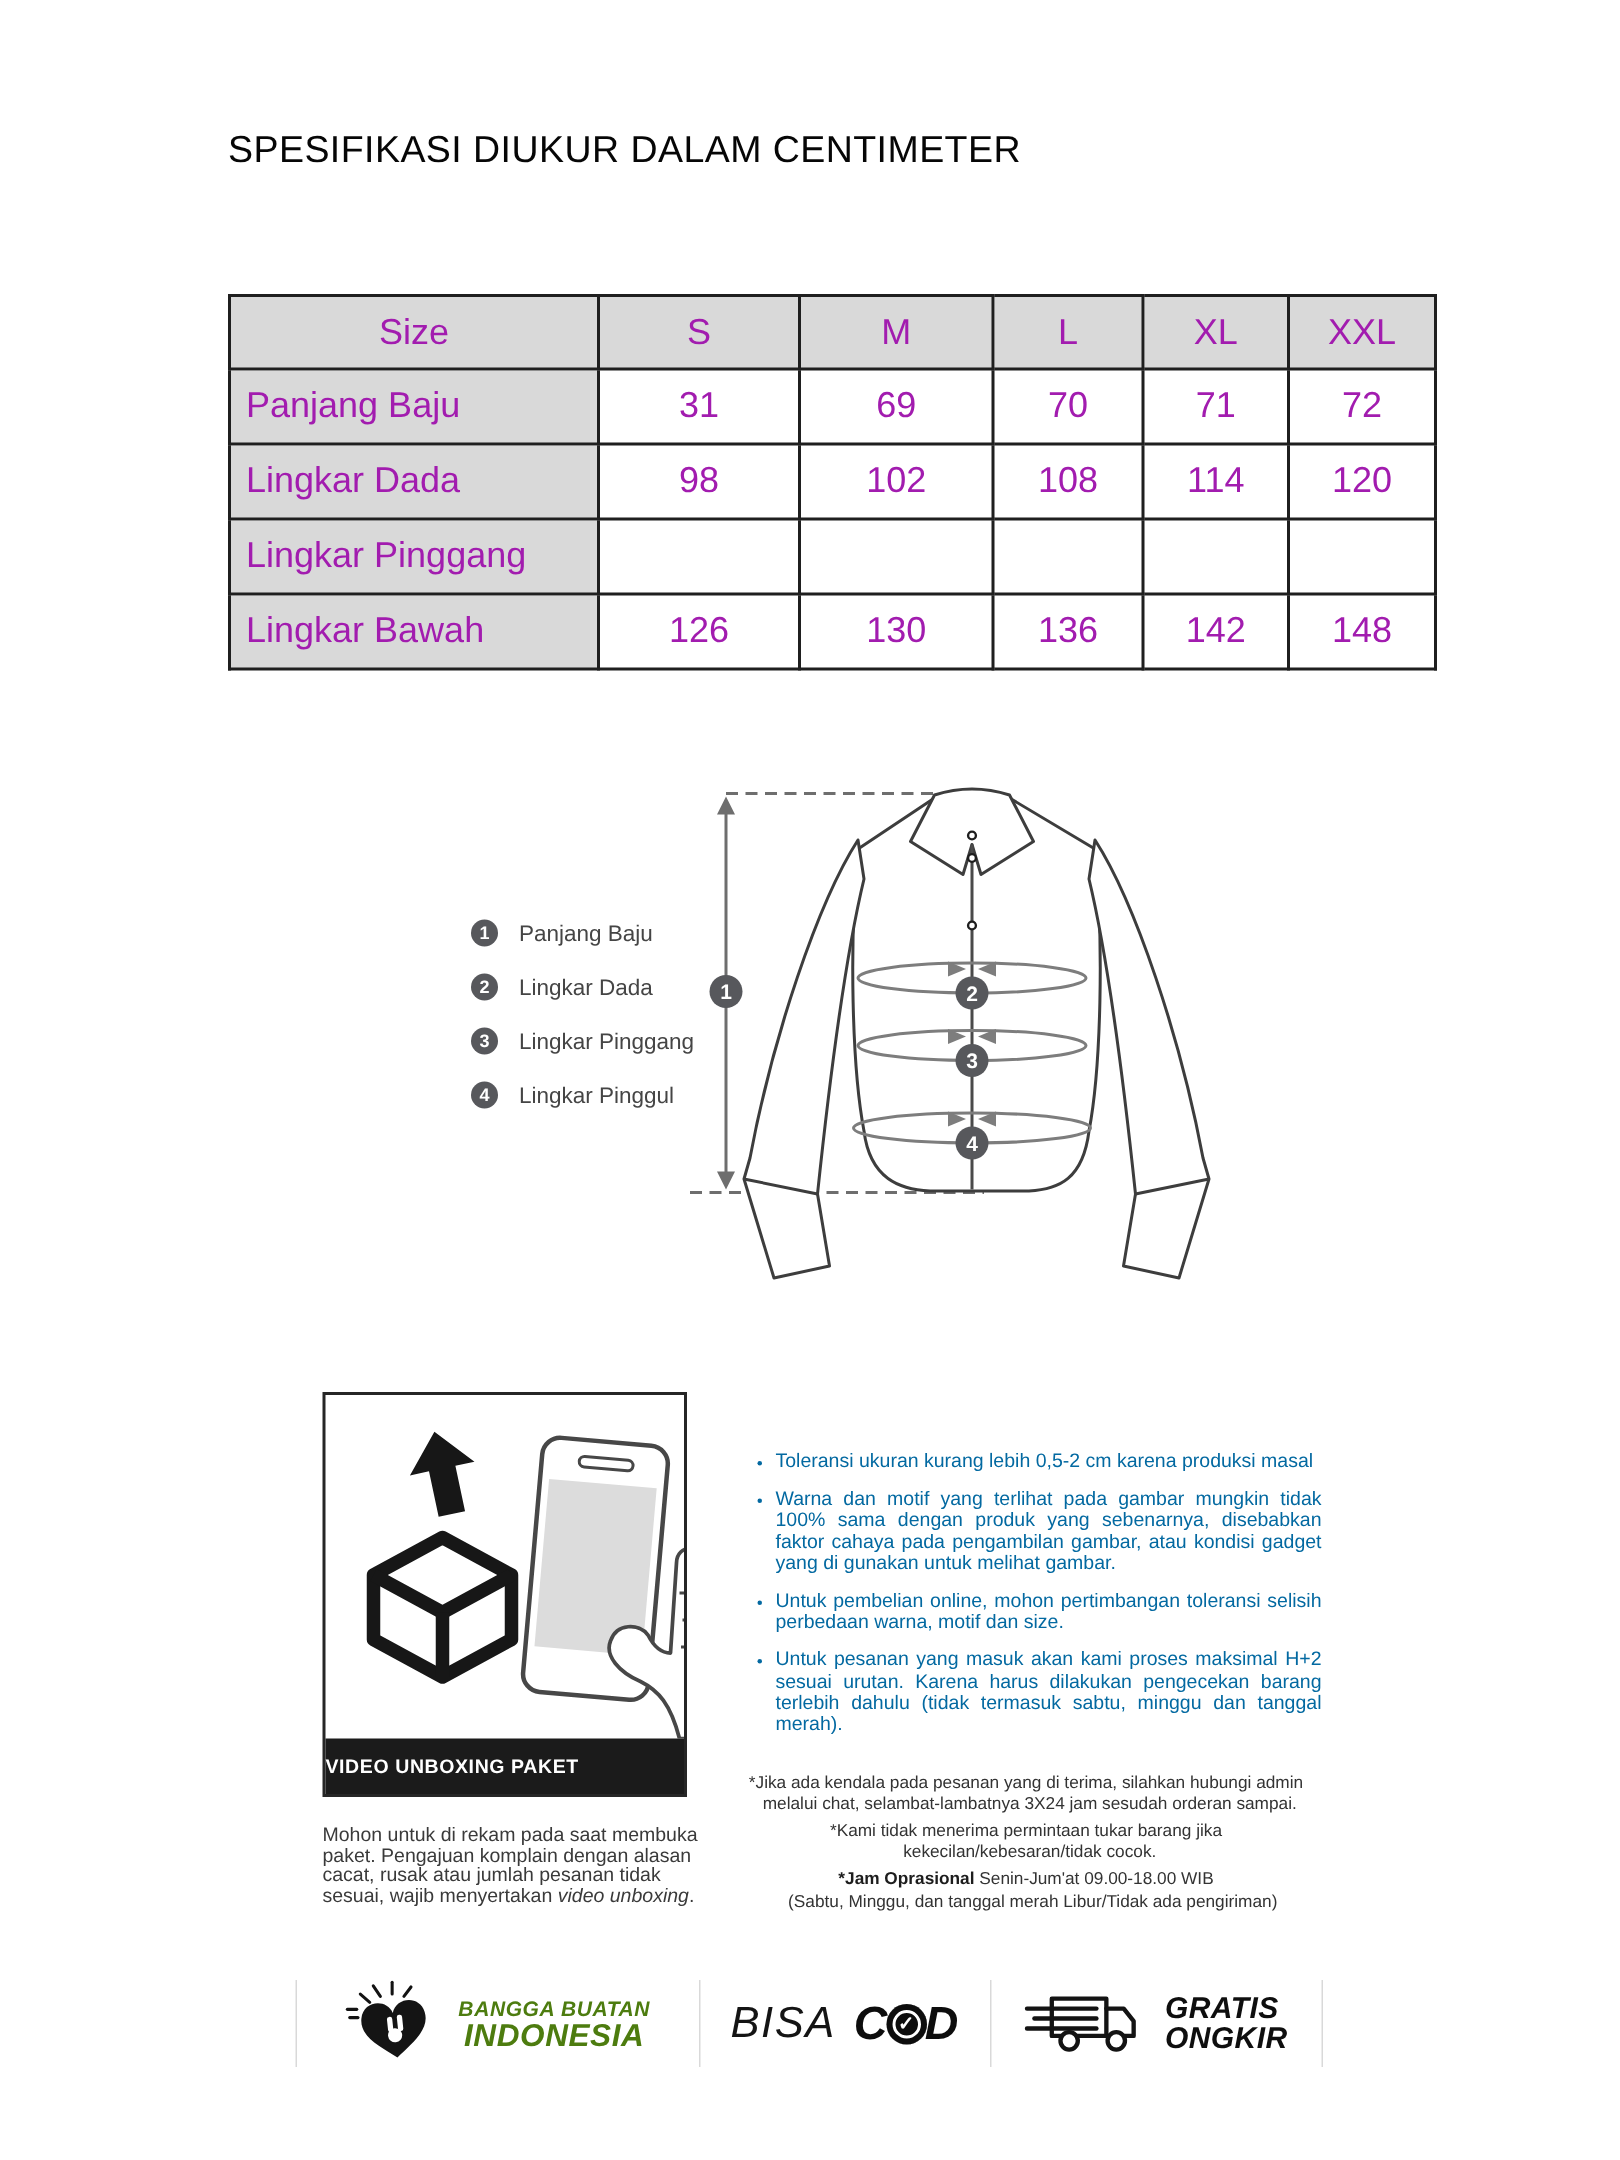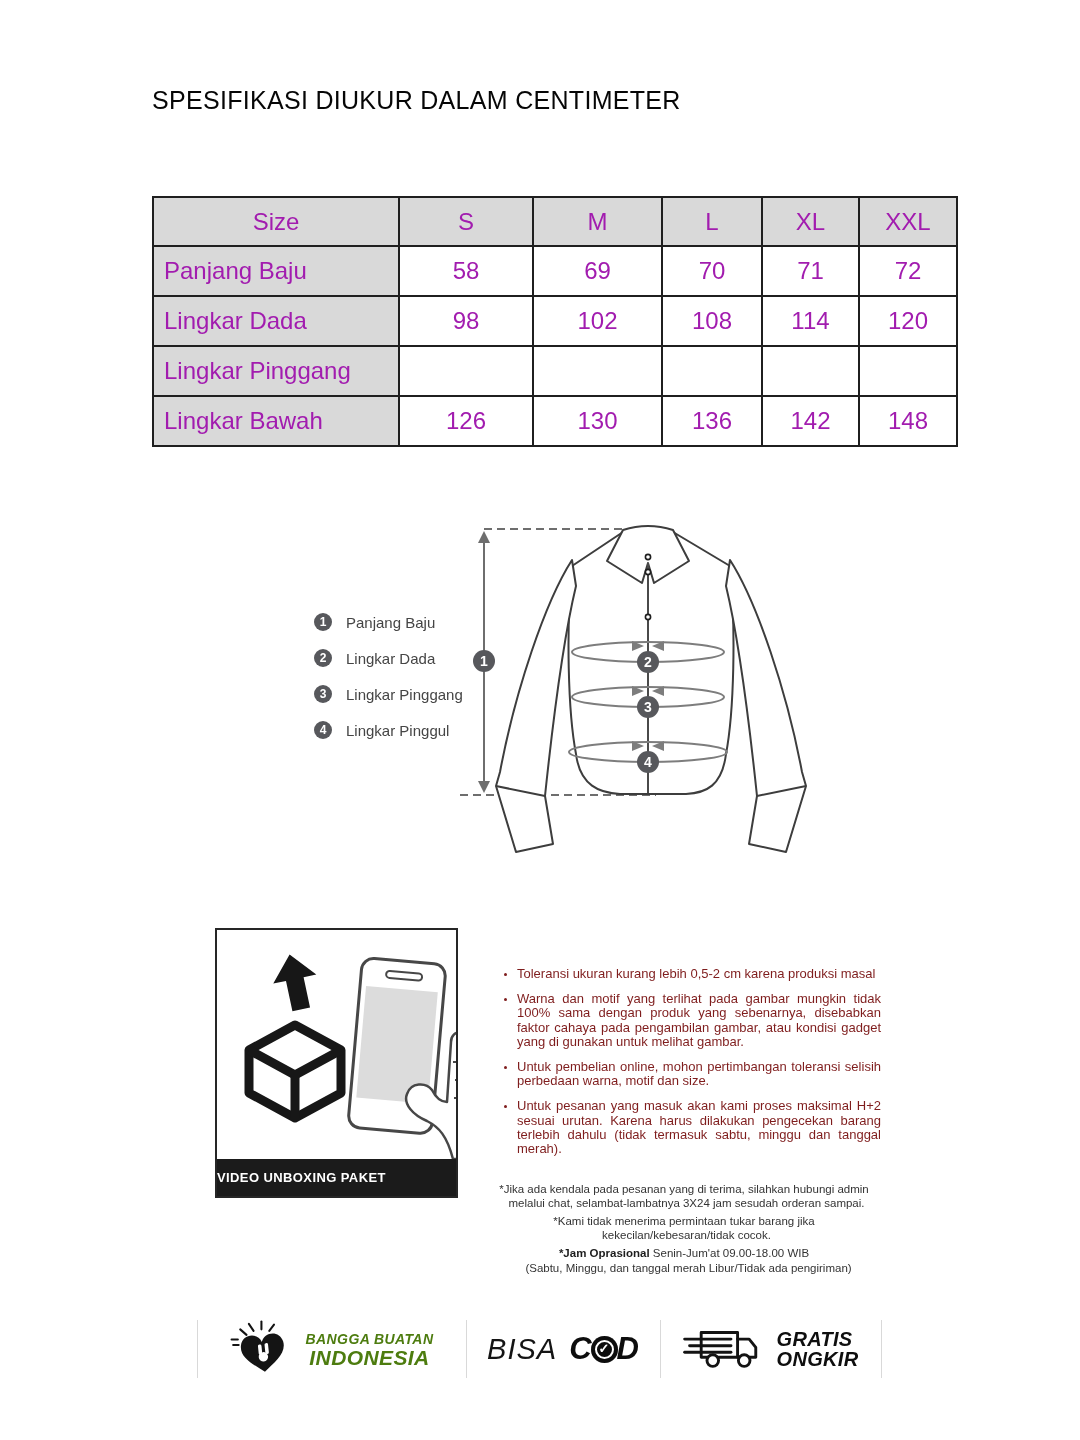--- a/index.html
+++ b/index.html
@@ -57,21 +57,21 @@
   }
   
   .notes { position:absolute; left:487px; top:938px; width:394px; color:#3b3b3b; }
   .notes-heading {
     margin-left:13px; font-size:17px; font-weight:bold; color:#161616;
     letter-spacing:.2px;
   }
   .notes ul { margin-top:29px; list-style:disc outside; padding-left:30px; }
   .notes li {
     font-size:13px; line-height:14.2px; text-align:justify;
-    margin-bottom:11px; color:#7f1d1d;
+    margin-bottom:11px; color:#0369a1;
   }
   .notes li::marker { font-size:10px; }
   .footnotes { margin-top:27px; font-size:11.5px; line-height:13.5px; color:#333;text-align:center; }
   .fn { margin-bottom:5px; text-indent:-5px; padding-left:5px; }
   .fn-bold { font-weight:bold; color:#1d1d1d; }
   .fn-indent { padding-left:9px; text-indent:0; margin-top:-4px; }
   
   .footer-divider { position:absolute; top:1320px; width:1px; height:58px; background:#d9d9d9; }
   .footer-cell { position:absolute; top:1320px; height:58px; display:flex; align-items:center; justify-content:center; }
   .made-in { left:197px; width:269px; }
@@ -118,21 +118,21 @@
         <th>S</th>
         <th>M</th>
         <th>L</th>
         <th>XL</th>
         <th>XXL</th>
       </tr>
     </thead>
     <tbody>
       <tr>
         <td class="row-label">Panjang Baju</td>
-        <td>58</td>
+        <td>31</td>
         <td>69</td>
         <td>70</td>
         <td>71</td>
         <td>72</td>
       </tr>
       <tr>
         <td class="row-label">Lingkar Dada</td>
         <td>98</td>
         <td>102</td>
         <td>108</td>
@@ -254,20 +254,23 @@
 
       <g>
         <path d="M236,229 C230,206 222,197 210,191 C196,185 186,174 190,164 C194,152 209,152 215,160 C219,168 224,172 230,172 L234,112 C234,99 252,99 254,111 L257,160 C262,196 258,212 252,229 Z" fill="#ffffff" stroke="#474747" stroke-width="2.5" stroke-linejoin="round"></path>
         <path d="M236,132 h16 M238,150 h15 M237,168 h13" stroke="#474747" stroke-width="2" fill="none"></path>
         <circle cx="205" cy="172" r="12" fill="#ffffff" opacity="0.6"></circle>
       </g>
     </svg>
     <div class="unboxing-label">VIDEO UNBOXING PAKET</div>
   </div>
 
+  <div class="unboxing-caption">
+    <span>Mohon untuk di rekam pada saat membuka paket. Pengajuan komplain dengan alasan cacat, rusak atau jumlah pesanan tidak sesuai, wajib menyertakan </span><i>video unboxing</i><span>.</span>
+  </div>
 
   <div class="notes">
     <ul>
       <li>Toleransi ukuran kurang lebih 0,5-2 cm karena produksi masal</li>
       <li>Warna dan motif yang terlihat pada gambar mungkin tidak 100% sama dengan produk yang sebenarnya, disebabkan faktor cahaya pada pengambilan gambar, atau kondisi gadget yang di gunakan untuk melihat gambar.</li>
       <li>Untuk pembelian online, mohon pertimbangan toleransi selisih perbedaan warna, motif dan size.</li>
       <li>Untuk pesanan yang masuk akan kami proses maksimal H+2 sesuai urutan. Karena harus dilakukan pengecekan barang terlebih dahulu (tidak termasuk sabtu, minggu dan tanggal merah).</li>
     </ul>
     <div class="footnotes">
       <div class="fn">

